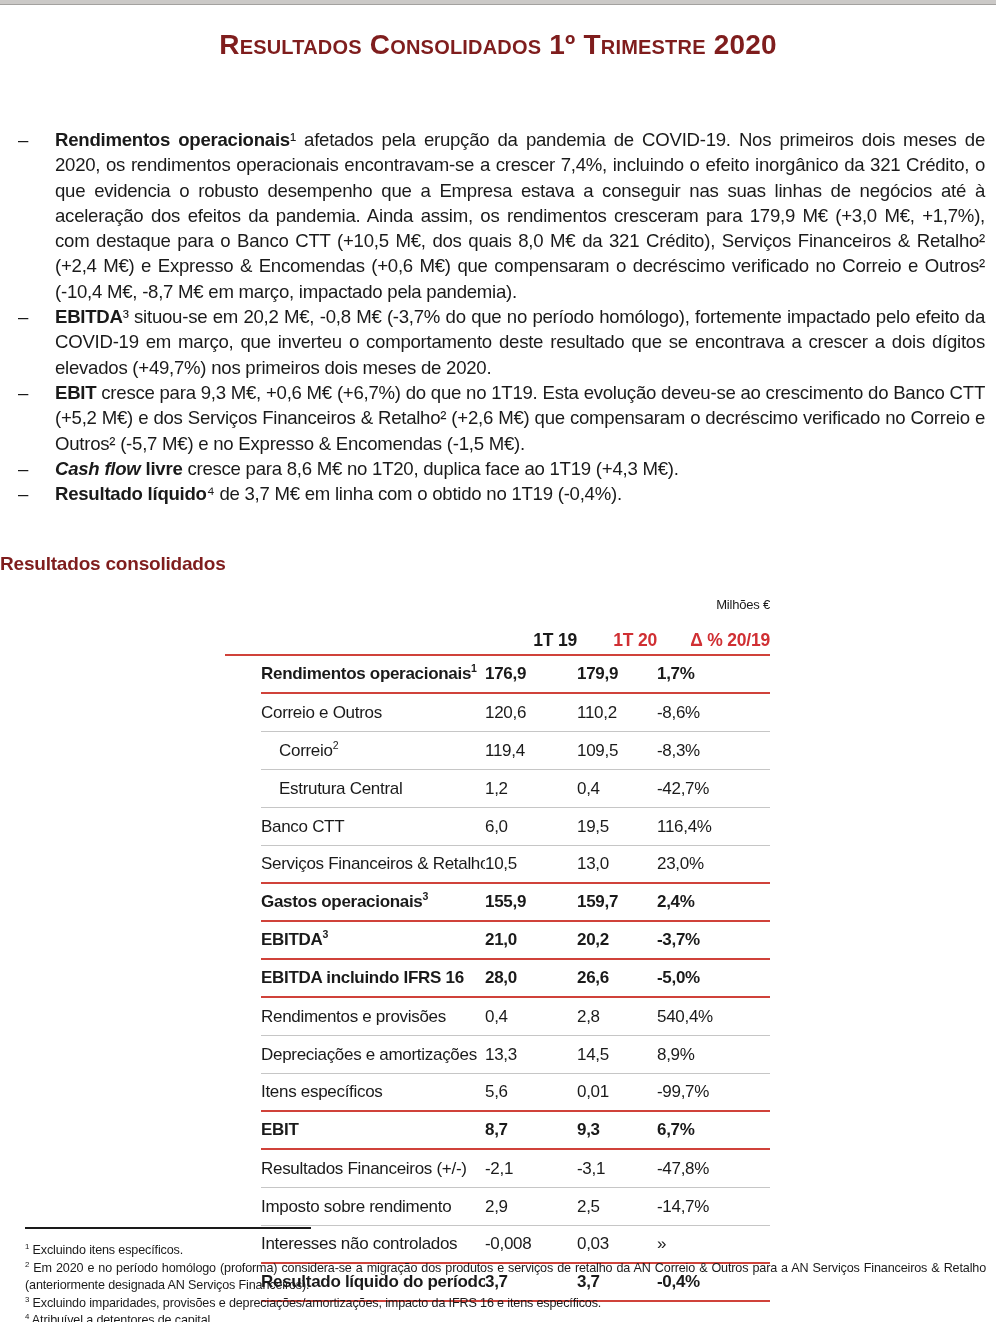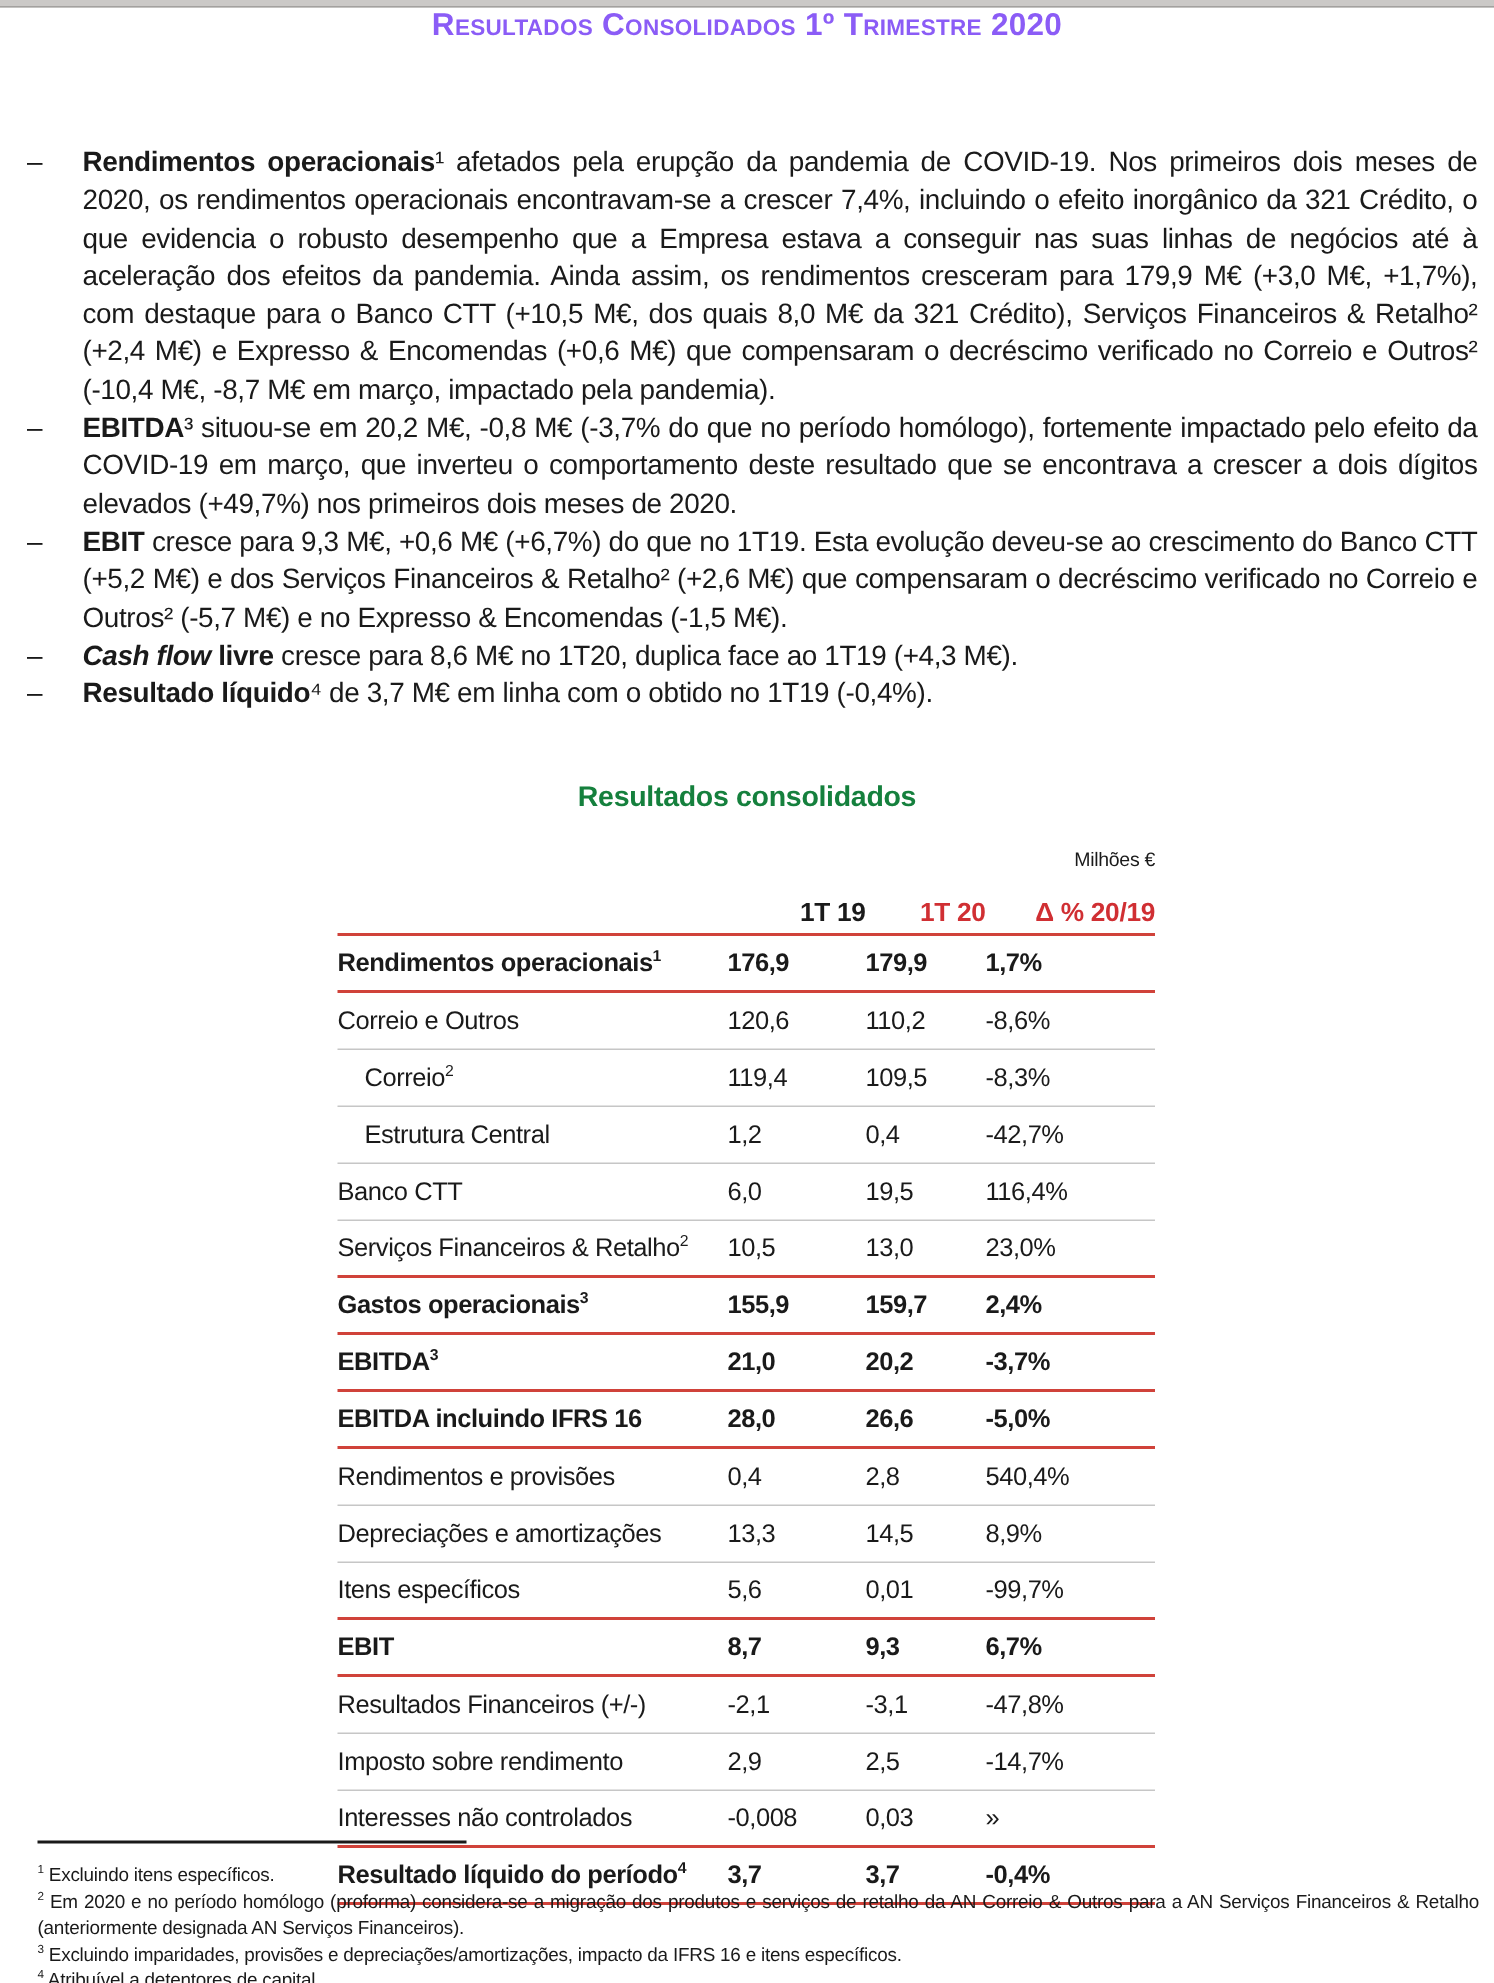--- a/index.html
+++ b/index.html
@@ -13,27 +13,27 @@
   }
   .topbar {
     height:5px; width:100%;
     background:#cbc9c7;
     border-bottom:1px solid #a3a19f;
   }
   .page { padding:0 0 0 0; }
 
   
   .doc-title {
-    margin-top:0;
+    margin-top:24px;
     text-align:center;
     font-variant:small-caps;
     font-weight:700;
-    font-size:21px;
+    font-size:28px;
     letter-spacing:0.2px;
-    color:#8b5cf6;
+    color:#7f1d1d;
   }
 
   
   .bullets {
     margin-top:66px;
     padding-left:15px;
     padding-right:11px;
   }
   .bullet {
     display:flex;
@@ -48,25 +48,24 @@
   .bullet .btext {
     flex:1 1 auto;
     text-align:justify;
   }
   .lead { font-weight:700; }
   .lead-italic { font-weight:700; font-style:italic; }
 
   
   .section-heading {
     margin-top:47px;
-    text-align:center;
     font-weight:700;
     font-size:19px;
     letter-spacing:-0.2px;
-    color:#15803d;
+    color:#7f1d1d;
   }
 
   
   .table-wrap {
     width:545px;
     margin:22px 0 0 225px;
   }
   .unit-label {
     text-align:right;
     font-size:13px;
@@ -88,20 +87,21 @@
   .thead .h1 { text-align:right; color:#1a1a1a; }
   .thead .h2, .thead .h3 { text-align:right; color:#d02f33; }
   .trow {
     display:grid;
     grid-template-columns:1fr 92px 80px 113px;
     align-items:center;
     height:38px;
     border-bottom:1px solid #c6c6c6;
     font-size:17px;
     letter-spacing:-0.3px;
+    margin-left:36px;
   }
   .trow.rule-red { border-bottom:2px solid #d0423a; }
   .trow.bold { font-weight:700; }
   .trow.indent .lbl { padding-left:18px; }
   .trow .num { white-space:nowrap; }
   .trow .lbl { white-space:nowrap; overflow:hidden; }
   sup { font-size:0.62em; line-height:0; }
 
   
   .footnotes {

